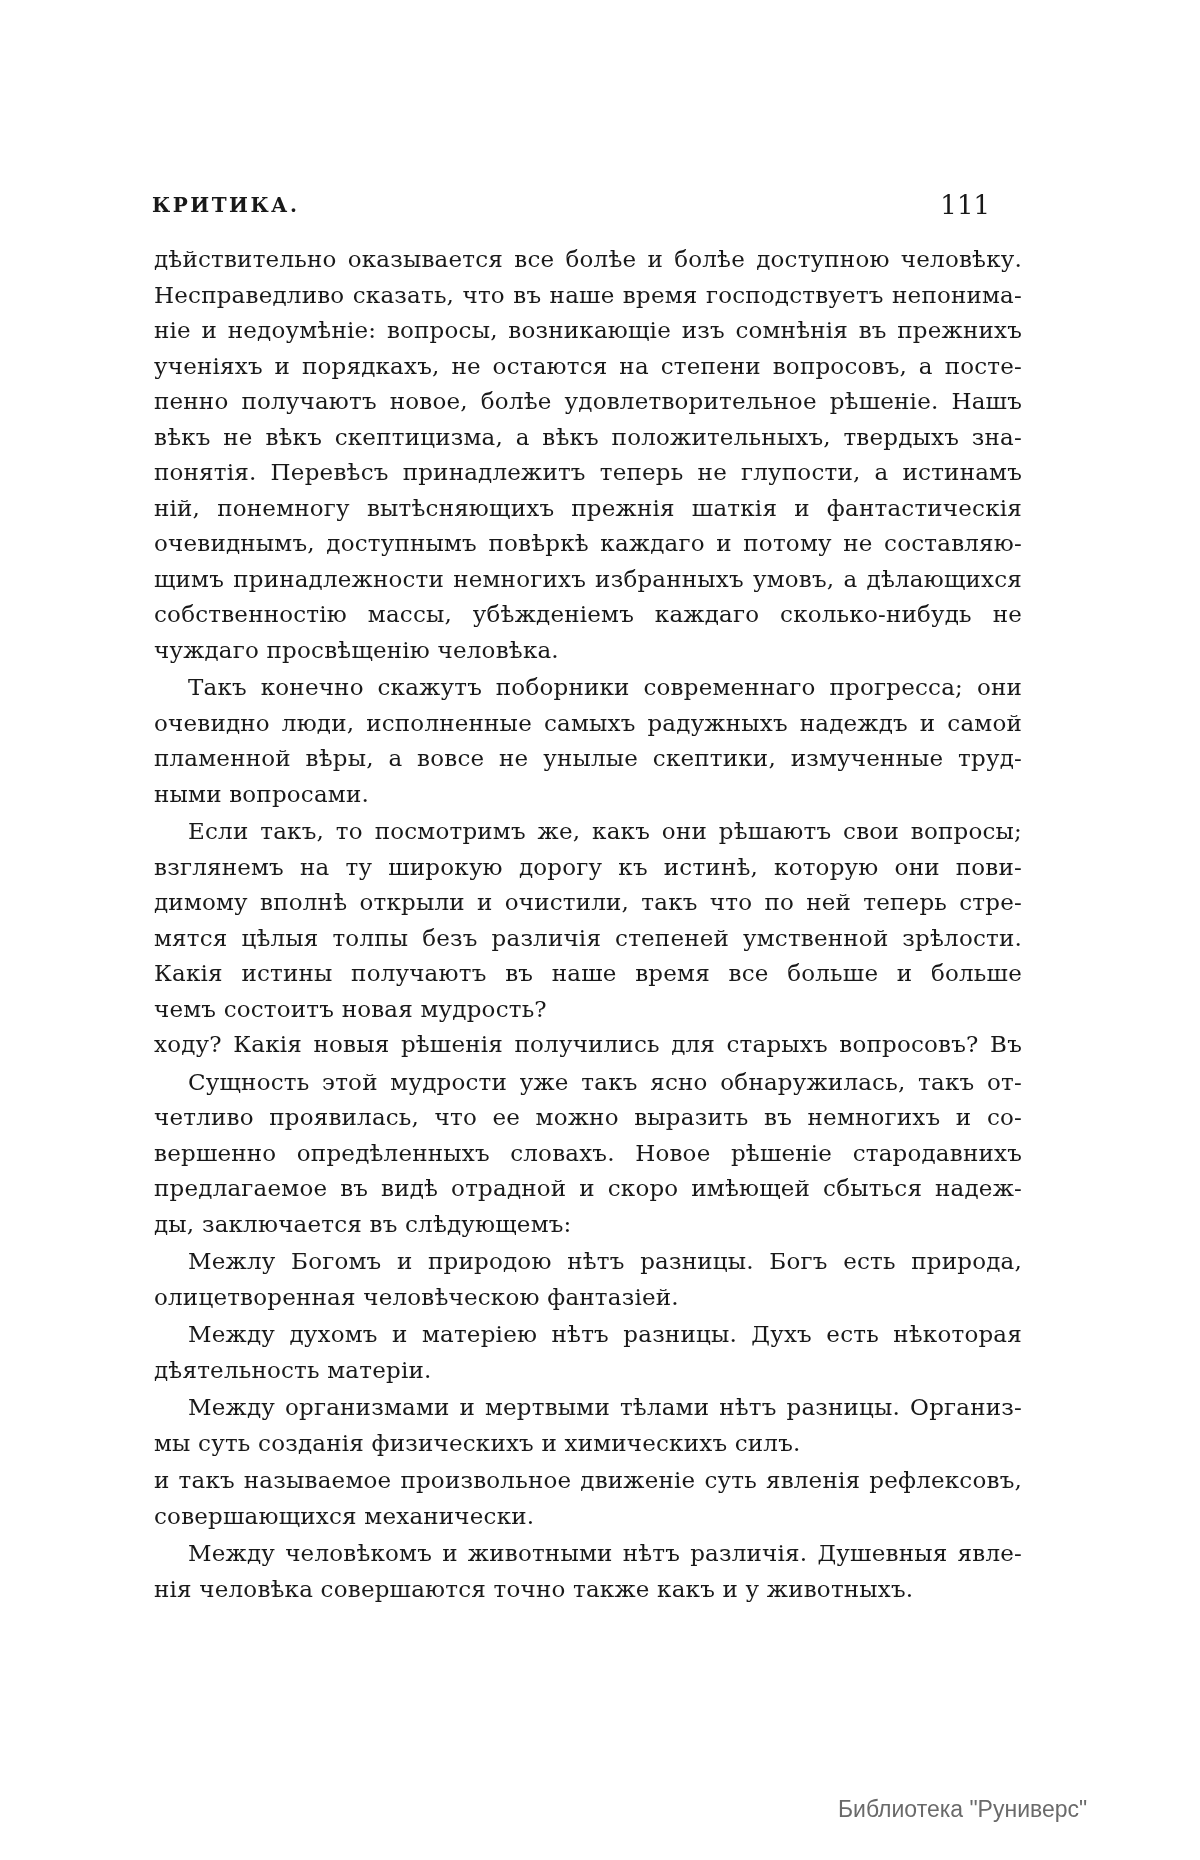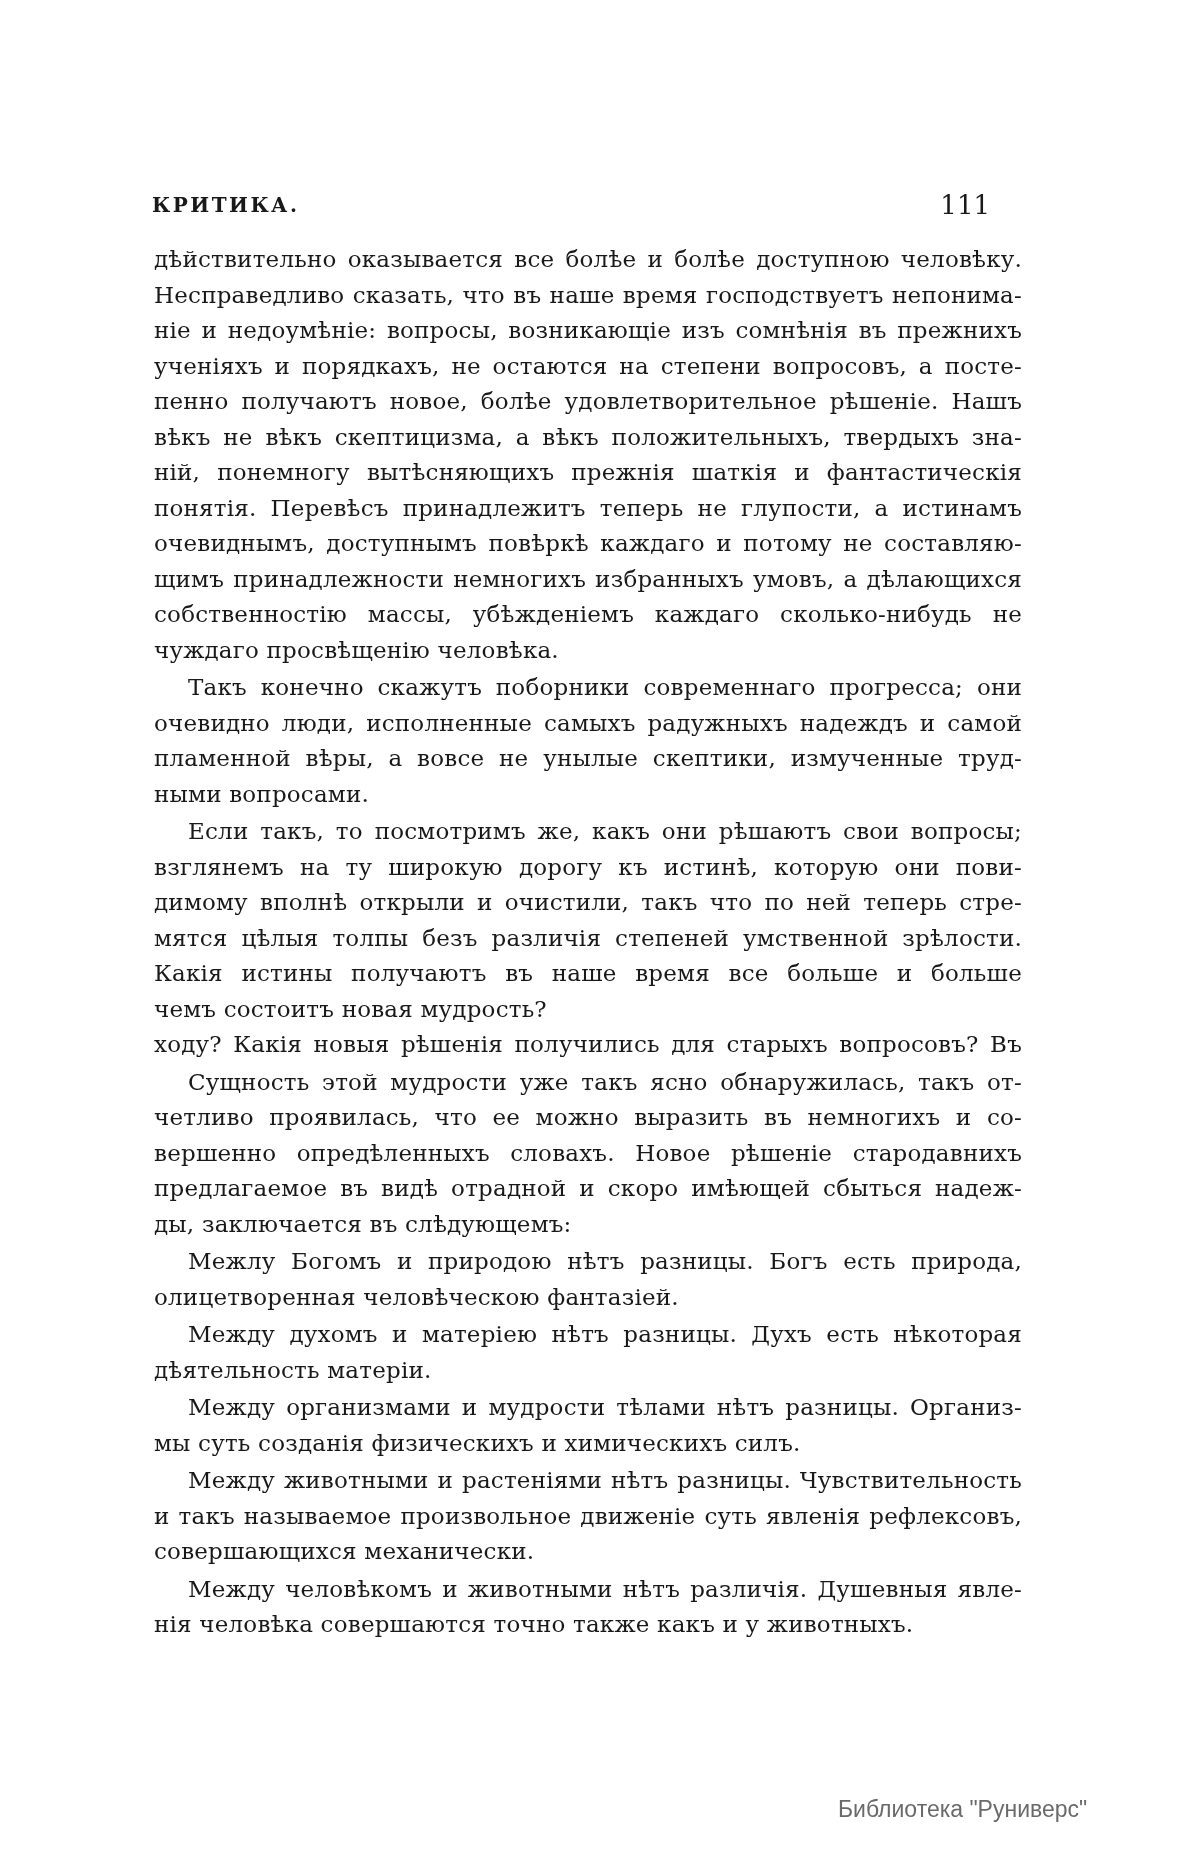--- a/index.html
+++ b/index.html
@@ -71,22 +71,22 @@
   <div class="running-head">КРИТИКА.</div>
   <div class="page-number">111</div>
   <div class="text-block">
       <div class="para">
         <div class="line">дѣйствительно оказывается все болѣе и болѣе доступною человѣку.</div>
         <div class="line">Несправедливо сказать, что въ наше время господствуетъ непонима-</div>
         <div class="line">ніе и недоумѣніе: вопросы, возникающіе изъ сомнѣнія въ прежнихъ</div>
         <div class="line">ученіяхъ и порядкахъ, не остаются на степени вопросовъ, а посте-</div>
         <div class="line">пенно получаютъ новое, болѣе удовлетворительное рѣшеніе. Нашъ</div>
         <div class="line">вѣкъ не вѣкъ скептицизма, а вѣкъ положительныхъ, твердыхъ зна-</div>
+        <div class="line">понятія. Перевѣсъ принадлежитъ теперь не глупости, а истинамъ</div>
         <div class="line">ній, понемногу вытѣсняющихъ прежнія шаткія и фантастическія</div>
-        <div class="line">понятія. Перевѣсъ принадлежитъ теперь не глупости, а истинамъ</div>
         <div class="line">очевиднымъ, доступнымъ повѣркѣ каждаго и потому не составляю-</div>
         <div class="line">щимъ принадлежности немногихъ избранныхъ умовъ, а дѣлающихся</div>
         <div class="line">собственностію массы, убѣжденіемъ каждаго сколько-нибудь не</div>
         <div class="line last">чуждаго просвѣщенію человѣка.</div>
       </div>
       <div class="para">
         <div class="line indent">Такъ конечно скажутъ поборники современнаго прогресса; они</div>
         <div class="line">очевидно люди, исполненные самыхъ радужныхъ надеждъ и самой</div>
         <div class="line">пламенной вѣры, а вовсе не унылые скептики, измученные труд-</div>
         <div class="line last">ными вопросами.</div>
@@ -109,25 +109,24 @@
       </div>
       <div class="para">
         <div class="line indent">Межлу Богомъ и природою нѣтъ разницы. Богъ есть природа,</div>
         <div class="line last">олицетворенная человѣческою фантазіей.</div>
       </div>
       <div class="para">
         <div class="line indent">Между духомъ и матеріею нѣтъ разницы. Духъ есть нѣкоторая</div>
         <div class="line last">дѣятельность матеріи.</div>
       </div>
       <div class="para">
-        <div class="line indent">Между организмами и мудрости тѣлами нѣтъ разницы. Организ-</div>
+        <div class="line indent">Между организмами и мертвыми тѣлами нѣтъ разницы. Организ-</div>
         <div class="line last">мы суть созданія физическихъ и химическихъ силъ.</div>
       </div>
       <div class="para">
-        <div class="line indent">Между животными и растеніями нѣтъ разницы. Чувствительность</div>
         <div class="line">и такъ называемое произвольное движеніе суть явленія рефлексовъ,</div>
         <div class="line last">совершающихся механически.</div>
       </div>
       <div class="para">
         <div class="line indent">Между человѣкомъ и животными нѣтъ различія. Душевныя явле-</div>
         <div class="line last">нія человѣка совершаются точно также какъ и у животныхъ.</div>
       </div>
     </div>
   <div class="watermark">Библиотека "Руниверс"</div>
 </div>

